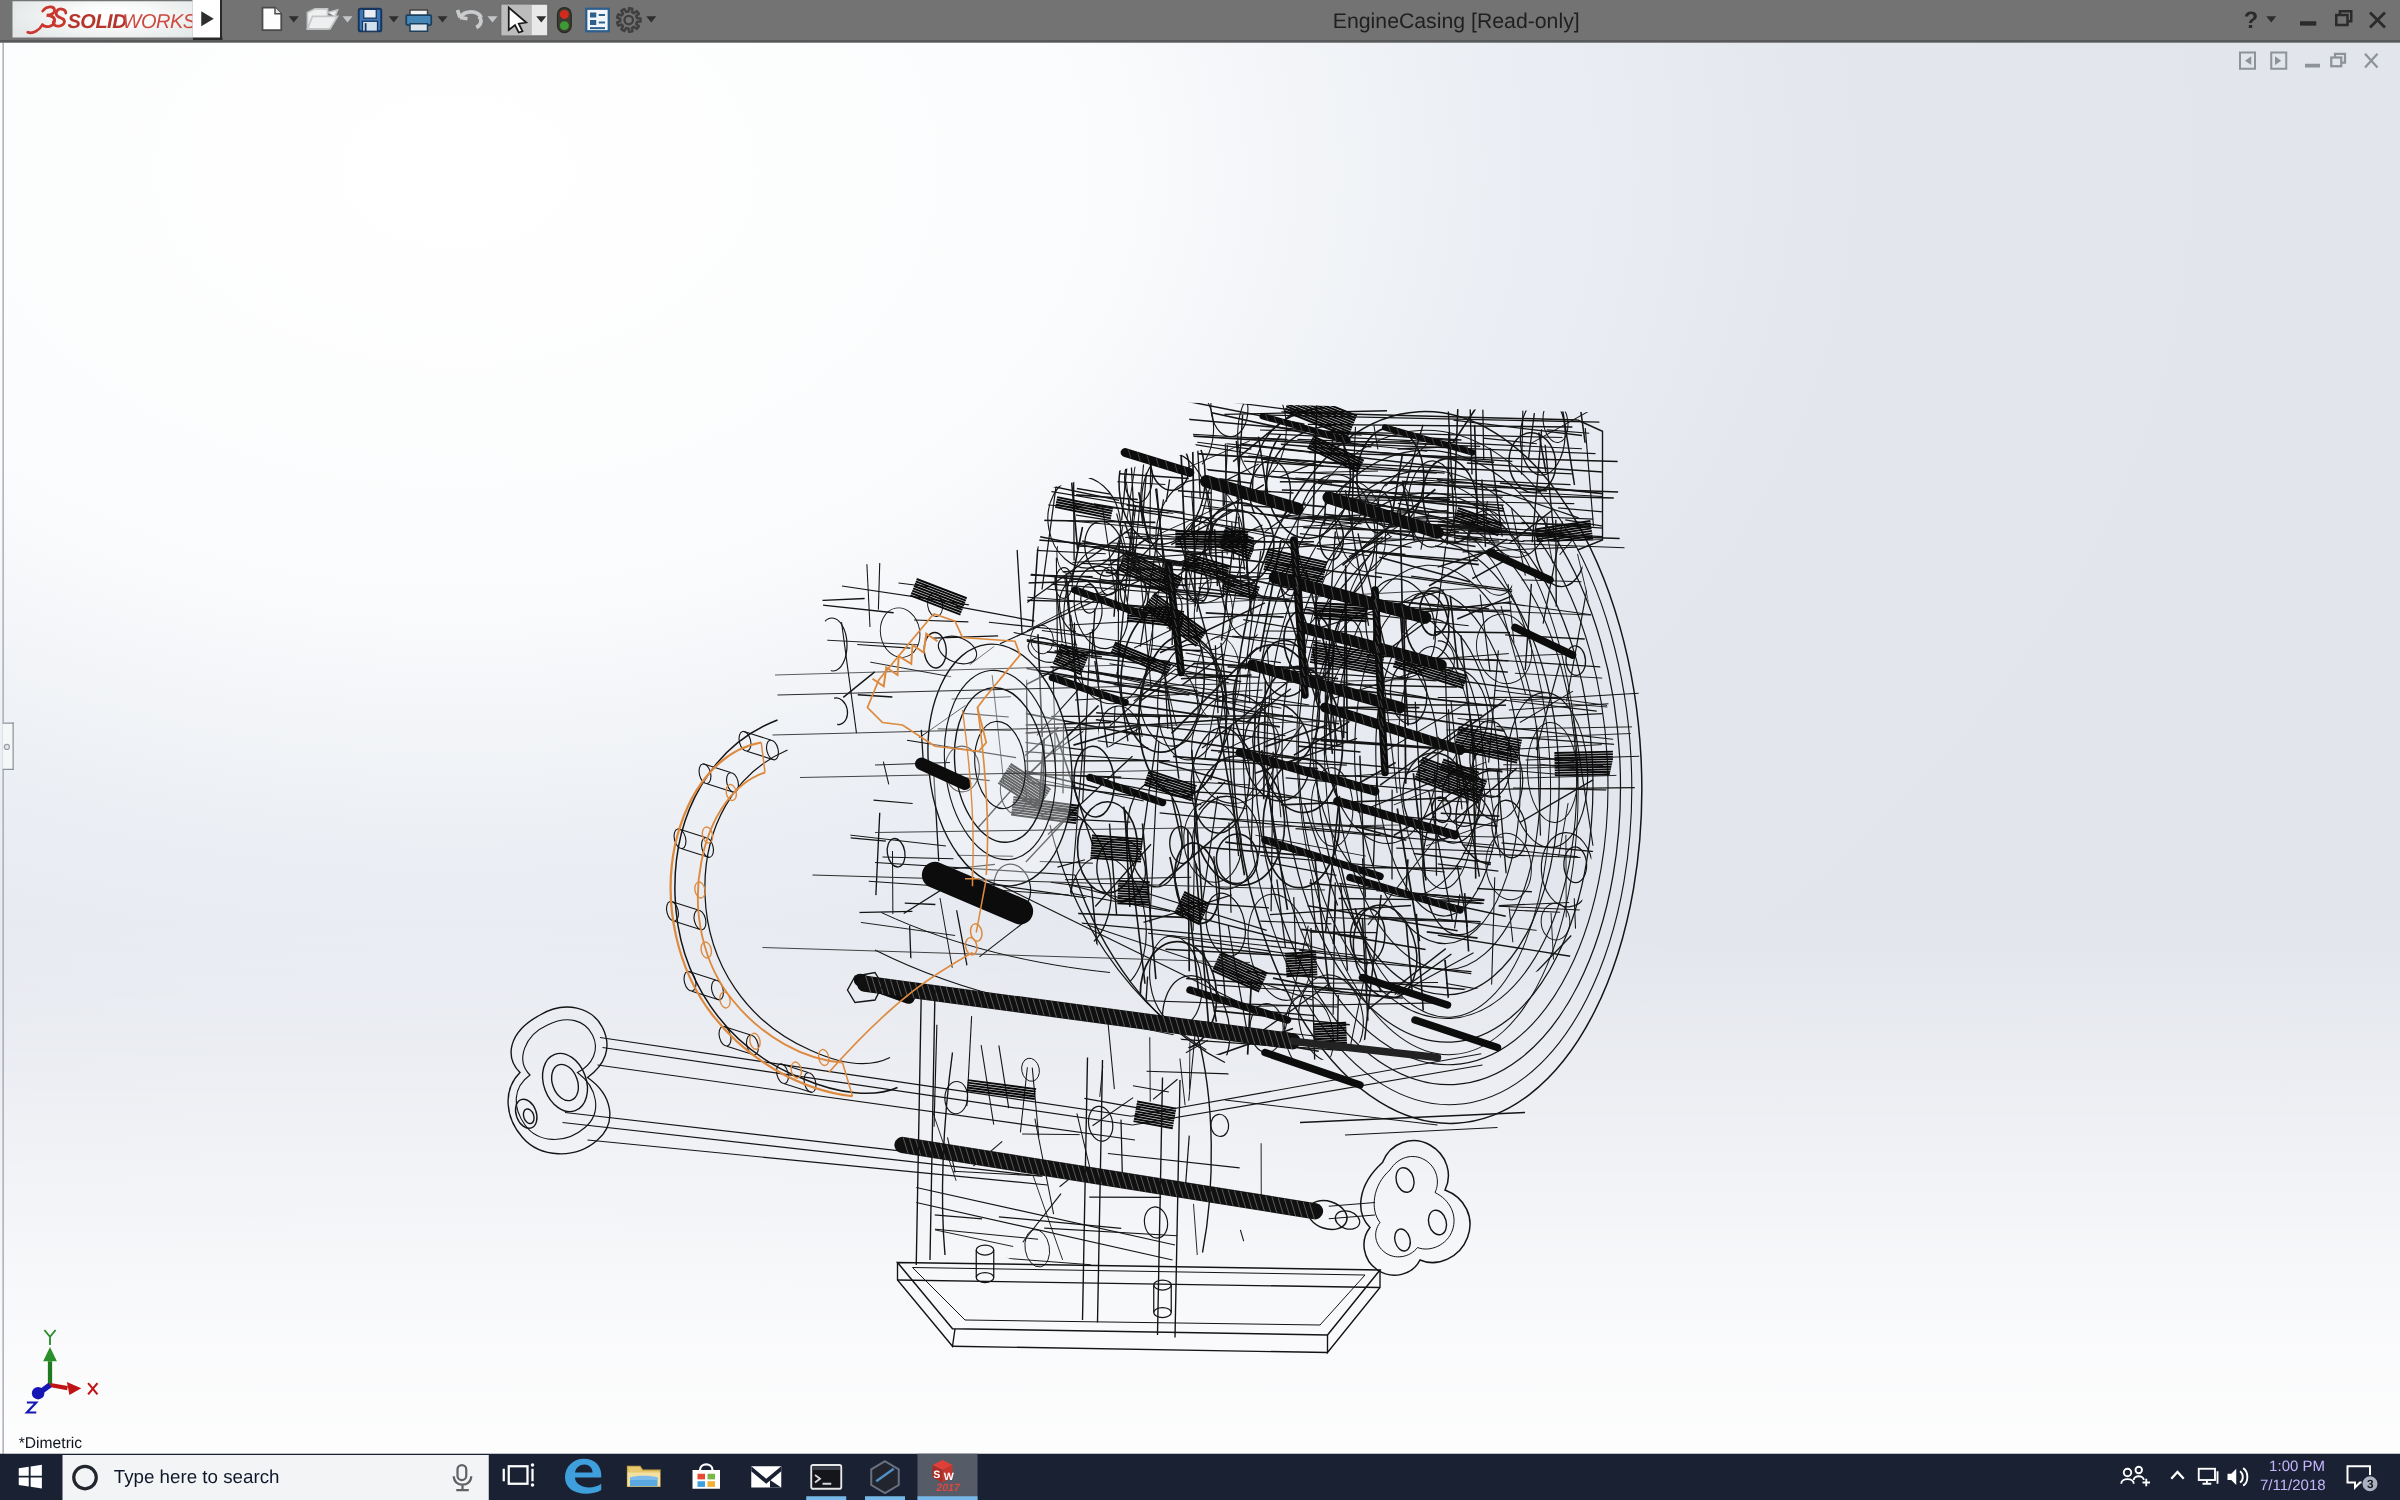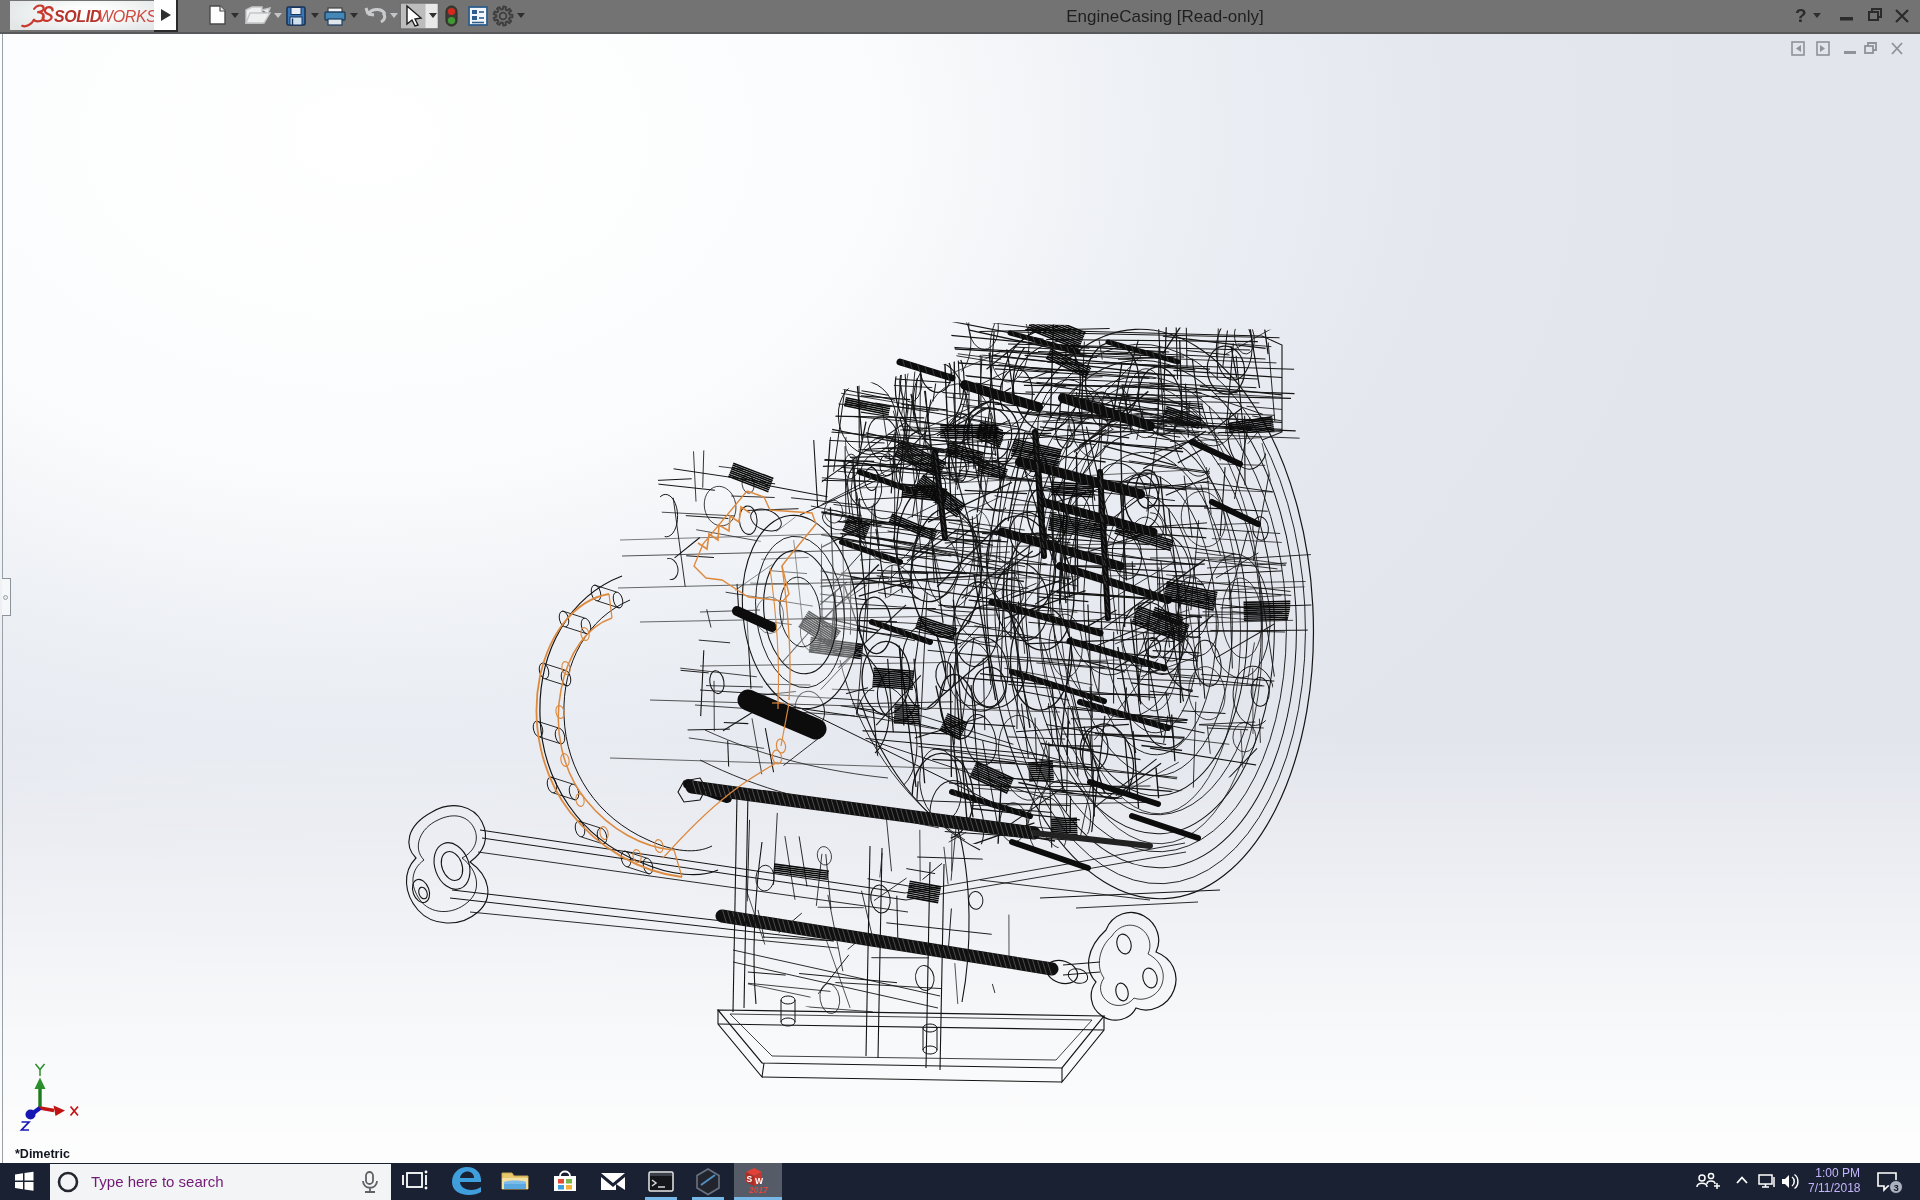--- a/index.html
+++ b/index.html
@@ -22,26 +22,26 @@
 
 
 #viewport { position:absolute; left:0; top:34px; width:1920px; height:1129px;
  background:
   linear-gradient(180deg, rgba(255,255,255,0) 0%, rgba(255,255,255,0) 62%, rgba(255,255,255,0.75) 88%, rgba(255,255,255,0.95) 100%),
   radial-gradient(ellipse 1400px 920px at 19% 9%, #ffffff 0%, #fbfcfd 36%, #eceff4 58%, #e4e7ee 78%, #e2e5ec 100%);
 }
 #vline { position:absolute; left:2px; top:0px; width:1px; height:1129px; background:#9aa0a8; }
 #vtab { position:absolute; left:2px; top:544px; width:9px; height:38px; background:#f6f7f9; border:1px solid #8d939b; border-left:none; }
 #vtab .dot { position:absolute; left:1px; top:16px; width:5px; height:5px; border-radius:50%; border:1px solid #9aa0a8; background:#e8eaee; }
-#viewlabel { position:absolute; left:15px; top:1113px; font-size:12.5px; font-weight:bold; color:#10151f; letter-spacing:0px; }
+#viewlabel { position:absolute; left:15px; top:1113px; font-size:12.5px; font-weight:normal; color:#10151f; letter-spacing:0px; }
 
 
 #taskbar { position:absolute; left:0; top:1163px; width:1920px; height:37px; background:#1a2133; }
 #searchbox { position:absolute; left:50px; top:1px; width:341px; height:36px; background:#f3f4f5; }
-#searchbox .stext { position:absolute; left:41px; top:9px; font-size:15px; color:#701a75; }
+#searchbox .stext { position:absolute; left:41px; top:9px; font-size:15px; color:#0f172a; }
 #swtile { position:absolute; left:734px; top:0px; width:48px; height:37px; background:#565b68; }
 .underline { position:absolute; top:34px; height:3px; background:#76b9e8; }
 #clock { position:absolute; left:1808px; top:3px; width:52px; text-align:right; color:#c4b5fd; font-size:12px; line-height:15px; }
 </style>
 </head>
 <body>
 <div id="stage">
 
   <div id="viewport">
     <svg width="1920" height="1129" viewBox="0 34 1920 1129" style="position:absolute;left:0;top:0">

